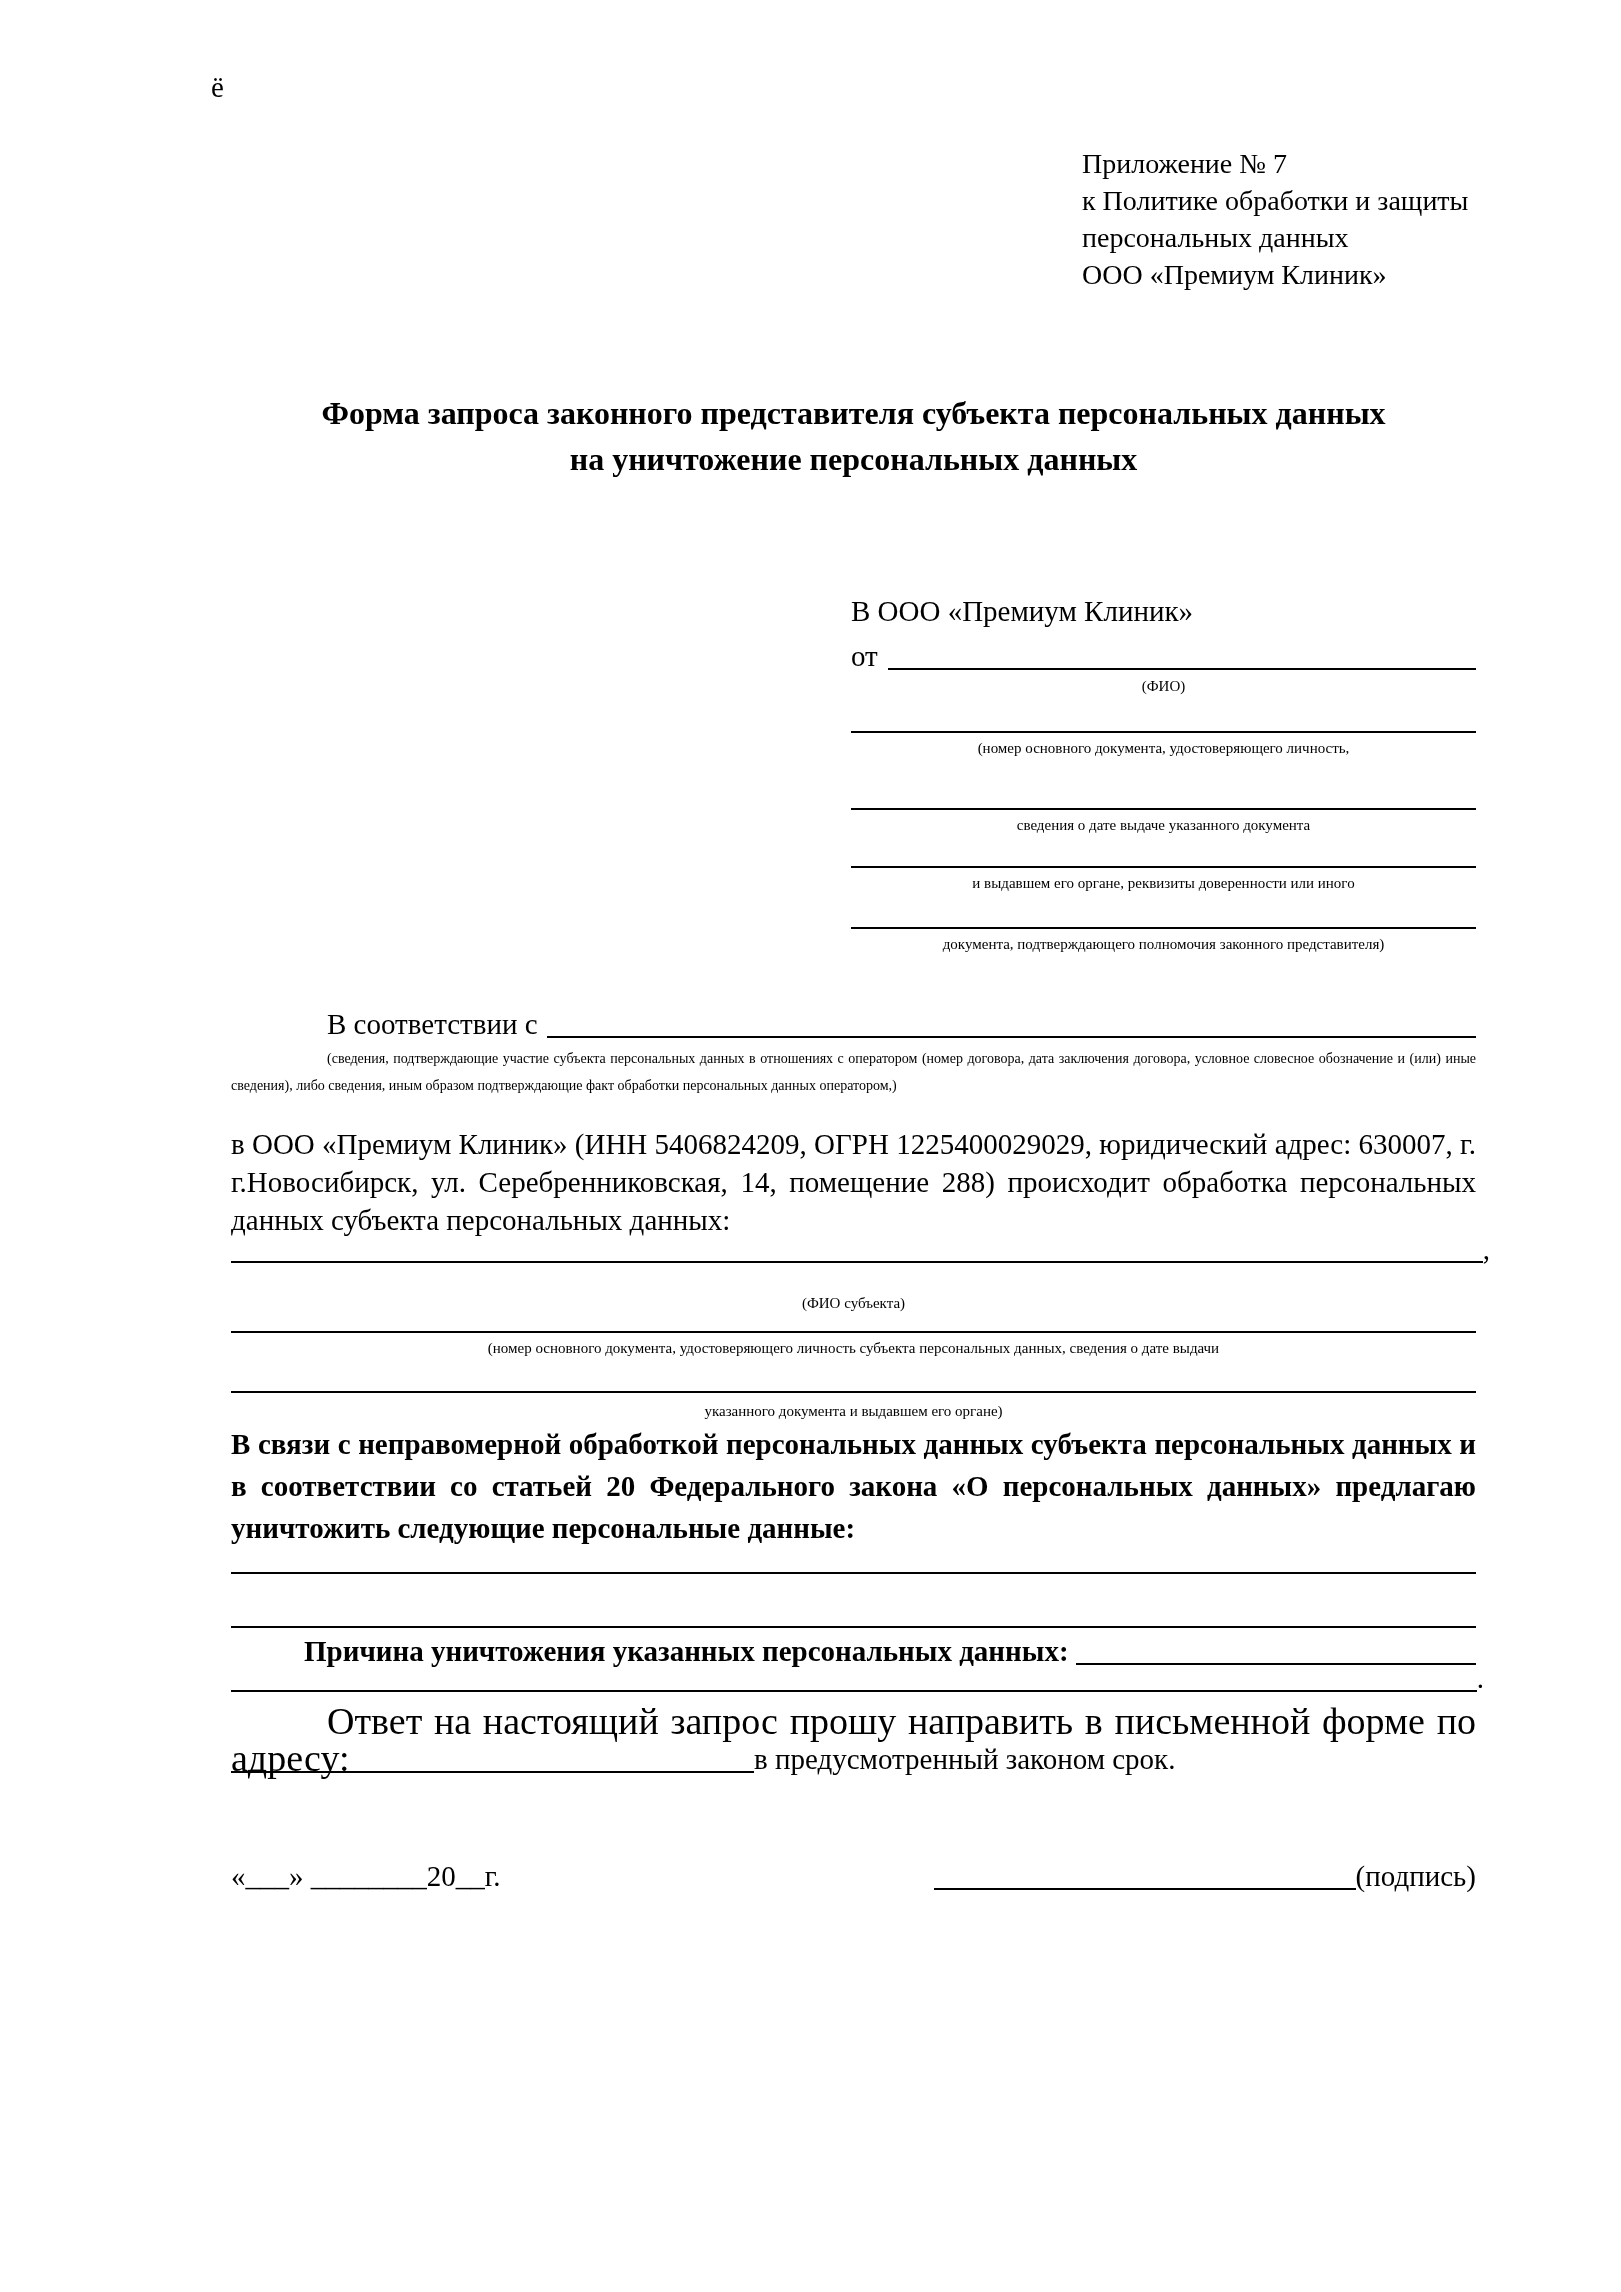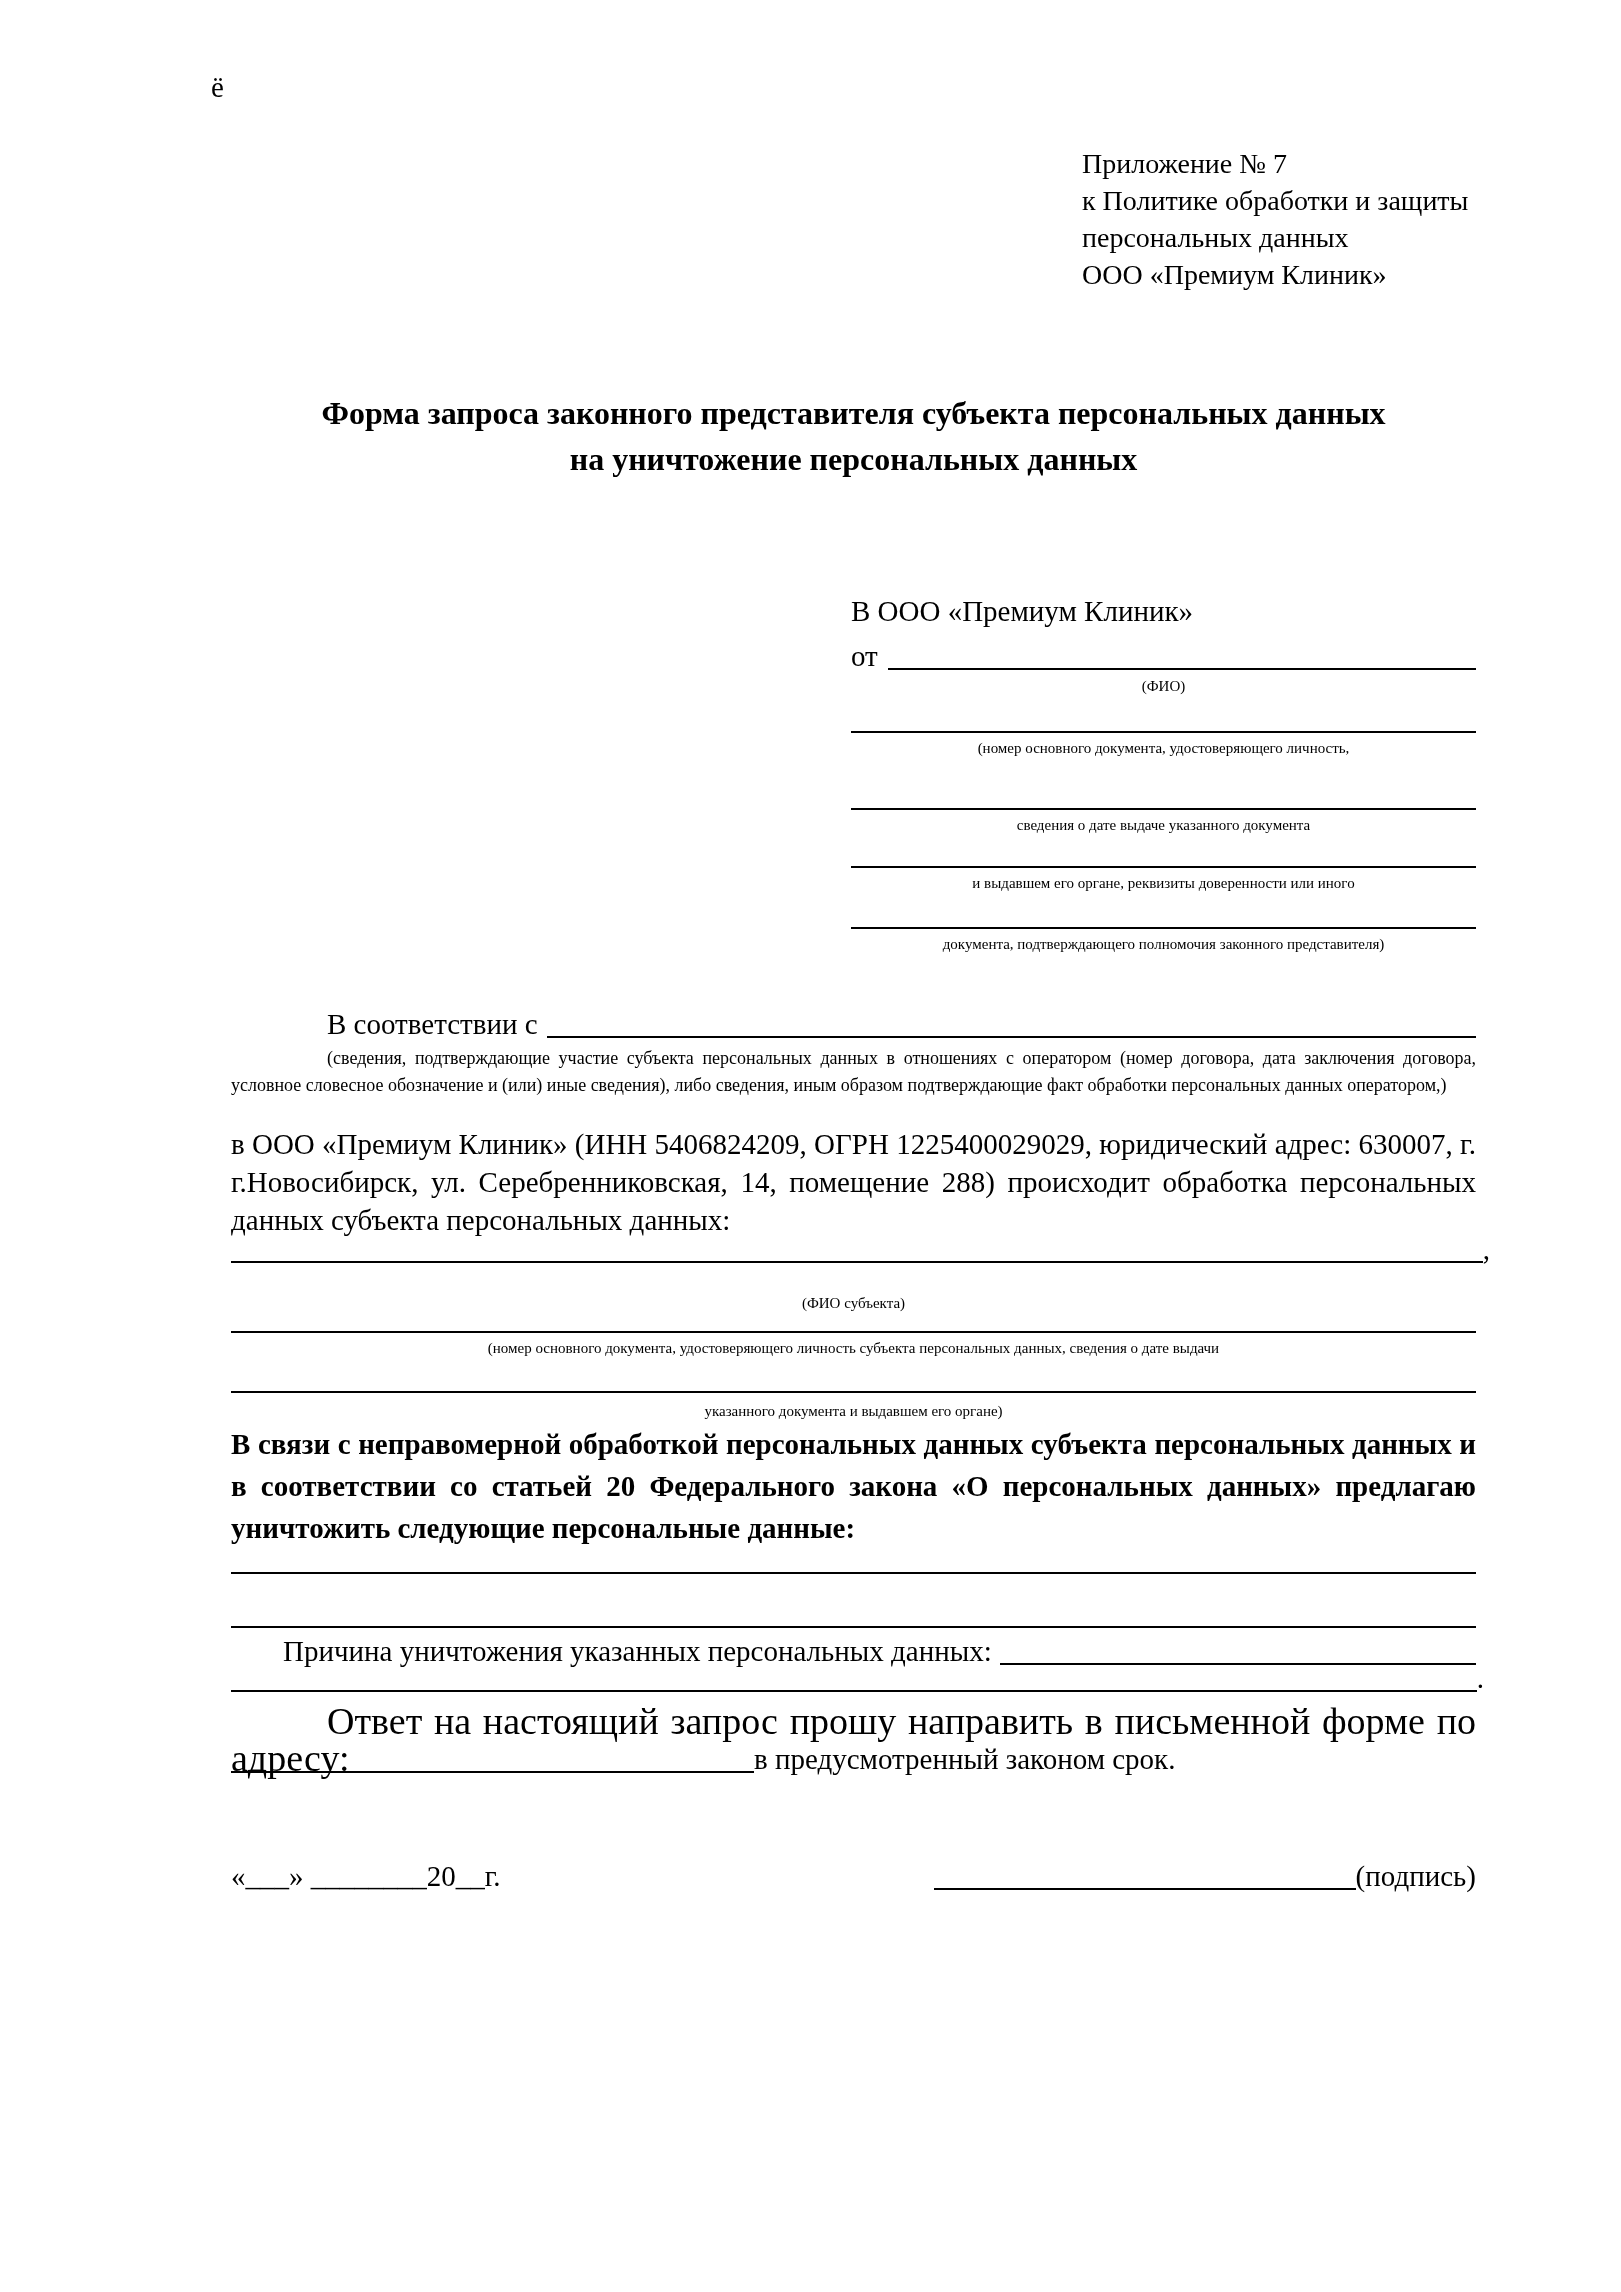--- a/index.html
+++ b/index.html
@@ -24,41 +24,41 @@
   #addressee .rule { height:0; border-bottom:2px solid #000; }
   #addressee .rule.r1 { margin-top:33px; }
   #addressee .rule.r2 { margin-top:47px; }
   #addressee .rule.r3 { margin-top:29px; }
   #addressee .rule.r4 { margin-top:32px; }
   #addressee .cap.under { margin-top:3.9px; }
 
   #accordance { left:231px; top:1006px; width:1245px; font-size:29px; line-height:37px; }
   #accordance .lead { margin-left:96px; margin-right:9.8px; white-space:nowrap; }
 
-  #fineprint { left:231px; top:1045px; width:1245px; font-size:18px; line-height:27.4px;
+  #fineprint { left:231px; top:1045px; width:1245px; font-size:14px; line-height:27.4px;
                text-align:justify; text-indent:96px; margin:0; }
   .bodypara { font-size:29px; line-height:38px; text-align:justify; margin:0; }
   #operator-para { left:231px; top:1125px; width:1245px; }
 
   #subject-fio-row { left:231px; top:1231px; width:1259px; font-size:29px; line-height:37px; }
   .cap-row { left:231px; width:1245px; }
   .ruleAbs { left:231px; width:1245px; border-bottom:2.9px solid #000; }
   #subject-rule-2 { top:1300px; height:31px; }
   #subject-cap-2  { top:1337px; }
   #subject-rule-3 { top:1362px; height:29px; }
   #subject-cap-3  { top:1400px; }
   #subject-fio-cap{ top:1292px; }
 
   #request-para { left:231px; top:1423px; width:1245px; line-height:42px;font-weight:bold; }
 
   #blank-a { top:1546px; height:25.5px; }
   #blank-b { top:1600px; height:25.5px; }
 
   #reason-row { left:231px; top:1633px; width:1245px; font-size:29px; line-height:37px; }
-  #reason-row .lead { margin-left:52px; margin-right:7.8px; white-space:nowrap; }
+  #reason-row .lead { margin-left:73px; margin-right:7.8px; white-space:nowrap;font-weight:bold; }
   #reason-row .fill { border-bottom-width:2px; }
 
   #period-row { left:231px; top:1660px; width:1253px; font-size:29px; line-height:37px; }
 
   #reply-para { left:231px; top:1703px; width:1245px; font-size:38px; line-height:37px;
                 text-align:justify; text-align-last:justify; text-indent:96px; margin:0; }
 
   #tail-row { left:231px; top:1741px; width:1245px; font-size:29px; line-height:37px; }
   #tail-row .tail-rule { width:523px; border-bottom:2.9px solid #000; margin-bottom:4.9px; }
 

